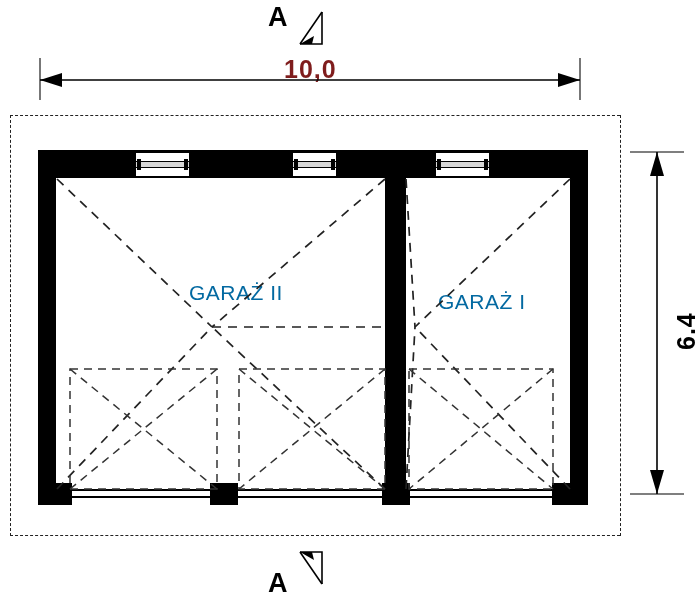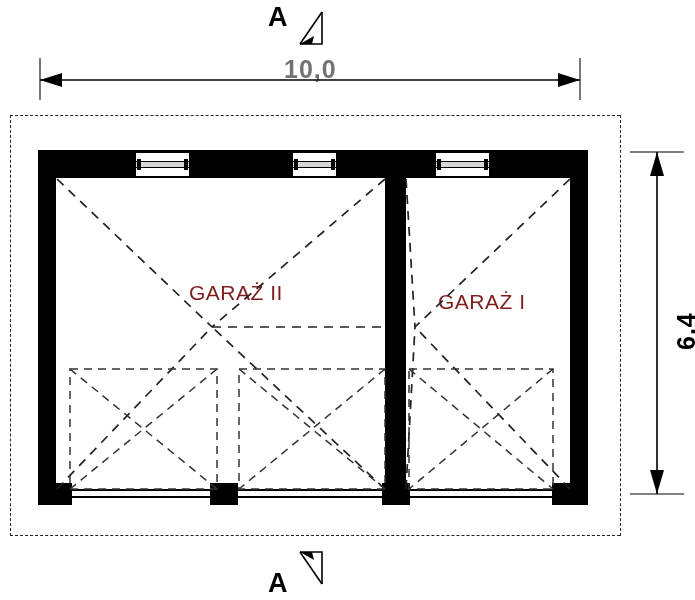--- a/index.html
+++ b/index.html
@@ -24,30 +24,30 @@
   .dash-v{
     position:absolute;width:0;
     border-left:1.6px dashed #222;
   }
   .thin-line{position:absolute;background:#000;}
   
   .room-label{
     position:absolute;
     font-size:21px;
     letter-spacing:.5px;
-    color:#7f1d1d;
+    color:#0369a1;
     white-space:nowrap;
     font-family:"Liberation Sans", sans-serif;
     text-align:right;
   }
   .dim-text{
     position:absolute;
     font-size:25px;
     font-weight:bold;
-    color:#737373;
+    color:#7f1d1d;
     white-space:nowrap;
     letter-spacing:1px;
   }
   .dim-text-v{
     position:absolute;
     font-size:25px;
     font-weight:bold;
     color:#000;
     white-space:nowrap;
     letter-spacing:1px;

